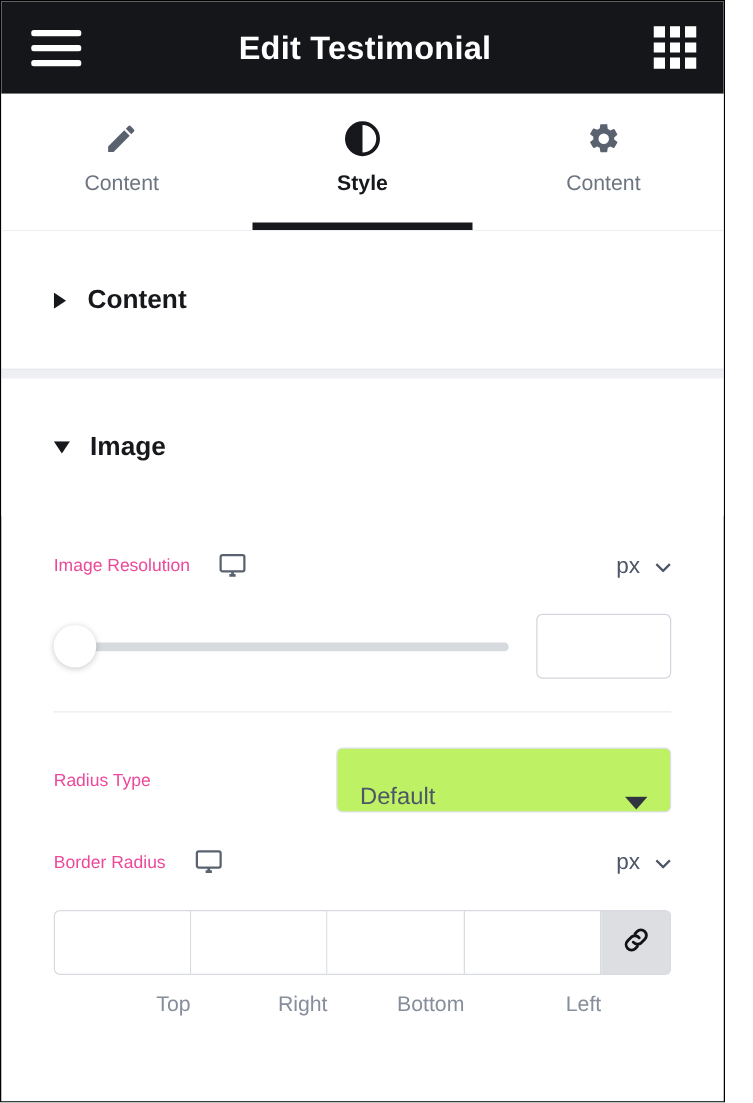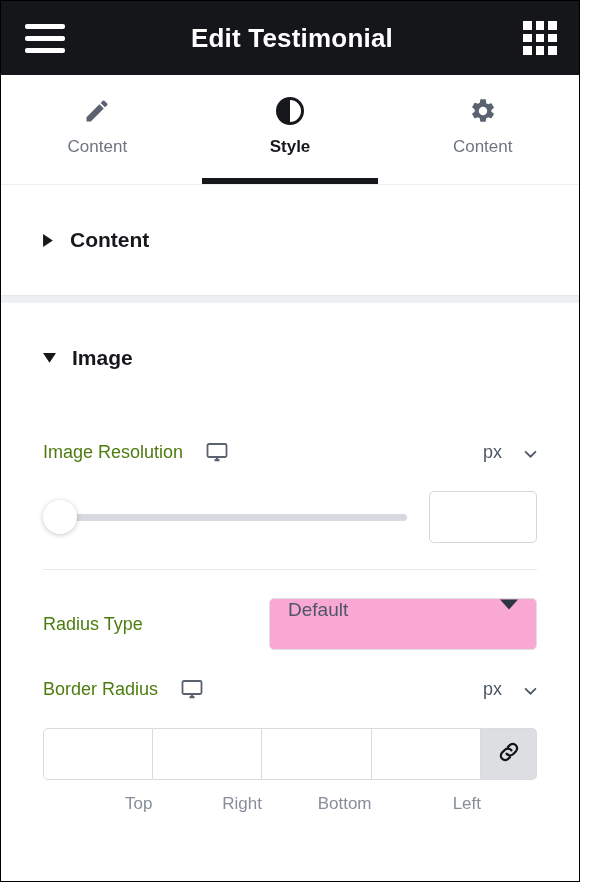--- a/index.html
+++ b/index.html
@@ -144,33 +144,33 @@
   }
   .control {
     padding: 22px 0 0 0;
   }
   .ctrl-row {
     display: flex;
     align-items: center;
     min-height: 34px;
   }
   .ctrl-label {
-    font-size: 18px;
-    color: #4d7c0f;
+    font-size: 14px;
+    color: #ec4899;
   }
   .device-icon {
     margin-left: 22px;
     display: flex;
     align-items: center;
   }
   .unit {
     margin-left: auto;
     display: flex;
     align-items: center;
-    gap: 22px;
+    gap: 12px;
     font-size: 18px;
     color: #4d5666;
     cursor: pointer;
   }
 
   
   .slider-row {
     display: flex;
     align-items: center;
     margin-top: 22px;
@@ -227,23 +227,23 @@
     display: flex;
     align-items: center;
     margin-top: 28px;
   }
   .select-box {
     margin-left: auto;
     width: 268px;
     height: 52px;
     border: 1px solid #dde0e5;
     border-radius: 5px;
-    background: #f9a8d4;
-    display: flex;
-    align-items: flex-start;
+    background: #bef264;
+    display: flex;
+    align-items: flex-end;
     padding: 0 18px;
     cursor: pointer;
   }
   .select-value {
     font-size: 19px;
     color: #4d5666;
   }
   .select-caret {
     margin-left: auto;
     display: flex;

